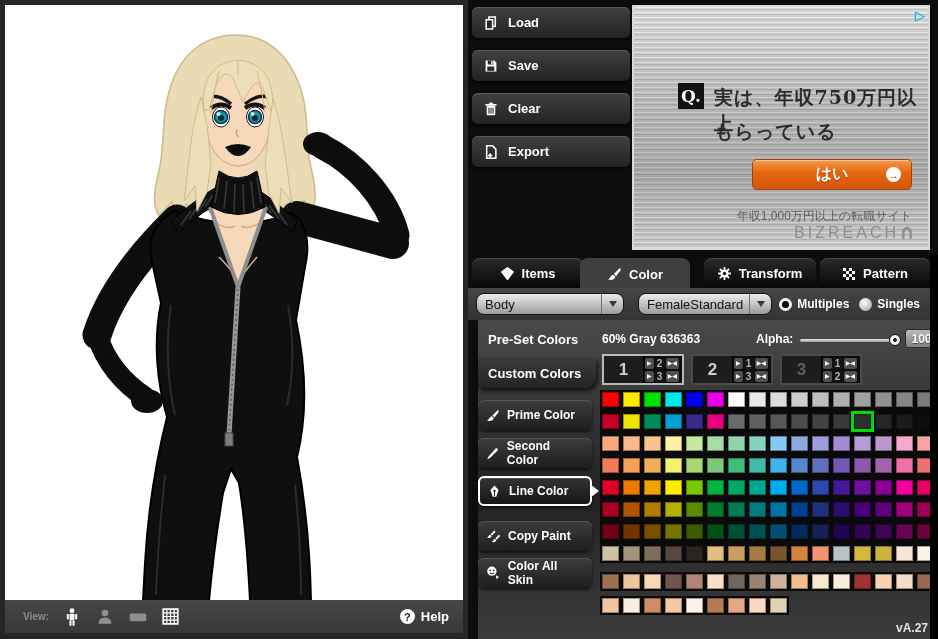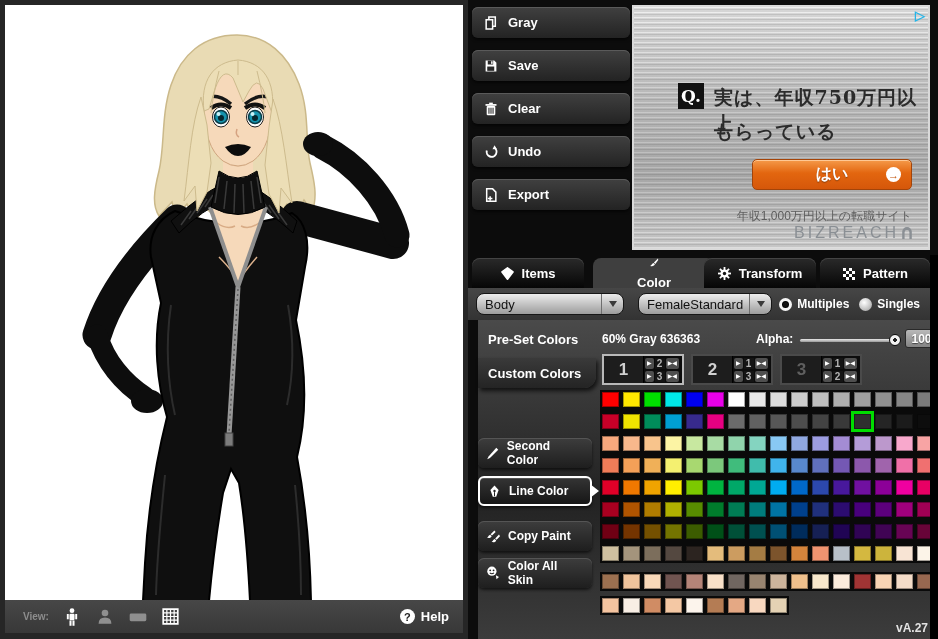--- a/index.html
+++ b/index.html
@@ -49,21 +49,21 @@
   #ad-footer { position:absolute; right:16px; top:201px; color:#5c5c5c; font-size:12px; }
   #ad-brand { position:absolute; right:16px; top:217px; color:#8a8f94; font-size:16px; letter-spacing:3px; display:flex; align-items:center; gap:3px; }
 
   
   .tab { position:absolute; top:258px; height:30px; border-radius:8px 8px 0 0; display:flex; align-items:center;
     justify-content:center; gap:8px; cursor:pointer; background:linear-gradient(180deg,#2a2a2a,#060606);
     box-shadow:inset 0 1px 0 #444; }
   .tab .lbl { color:#fff; font-weight:bold; font-size:13px; }
   .tab.active { background:#3f3f3f; box-shadow:none; height:32px; }
   #tab-items { left:4px; width:112px; }
-  #tab-color { left:125px; width:122px;flex-direction:column; }
+  #tab-color { left:112px; width:110px; }
   #tab-transform { left:236px; width:112px; }
   #tab-pattern { left:352px; width:110px; }
 
   
   #subbar { position:absolute; left:0; top:288px; width:462px; height:32px; background:linear-gradient(180deg,#464646,#333); }
   .dropdown { position:absolute; top:5px; height:22px; border:1px solid #161616; border-radius:8px;
     background:linear-gradient(180deg,#ececec,#9c9c9c); display:flex; align-items:center; cursor:pointer; }
   .dropdown .dd-text { flex:1; color:#111; font-size:13px; padding-left:8px; }
   .dropdown .dd-btn { width:22px; height:100%; border-left:1px solid #6e6e6e; display:flex; align-items:center; justify-content:center; }
   .dd-caret { width:0; height:0; border-left:4px solid transparent; border-right:4px solid transparent; border-top:6px solid #3a3a3a; }
@@ -263,46 +263,39 @@
 </div>
 
 <div id="right">
 
   <div id="actions">
     <div class="action-btn">
       <svg width="14" height="14" viewBox="0 0 13 13">
           <path d="M4.5 1h6v8.5h-6z" fill="none" stroke="#fff" stroke-width="1.4"></path>
           <path d="M2 3.5h6V12H2z" fill="#2a2a2a" stroke="#fff" stroke-width="1.4"></path>
         </svg>
-      <span class="lbl">Gray</span>
+      <span class="lbl">Load</span>
     </div>
     <div class="action-btn">
       <svg width="14" height="14" viewBox="0 0 13 13">
           <path d="M1.5 1.5h8l2 2v8h-10z" fill="#fff"></path>
           <rect x="3.5" y="1.5" width="5" height="3.6" fill="#2a2a2a"></rect>
           <rect x="6.6" y="2.1" width="1.4" height="2.4" fill="#fff"></rect>
           <rect x="3" y="7" width="6.5" height="4" fill="#2a2a2a"></rect>
         </svg>
       <span class="lbl">Save</span>
     </div>
     <div class="action-btn">
       <svg width="14" height="14" viewBox="0 0 13 13">
           <rect x="2.5" y="3.6" width="8" height="8.8" rx="1" fill="#fff"></rect>
           <rect x="1.4" y="1.9" width="10.2" height="1.6" fill="#fff"></rect>
           <rect x="4.8" y="0.6" width="3.4" height="1.5" fill="#fff"></rect>
           <path d="M4.6 5.4v5.4M6.5 5.4v5.4M8.4 5.4v5.4" stroke="#2a2a2a" stroke-width="1"></path>
         </svg>
       <span class="lbl">Clear</span>
-    </div>
-    <div class="action-btn">
-      <svg width="14" height="14" viewBox="0 0 13 13">
-          <path d="M9.5 2.5 A4.6 4.6 0 1 1 2.6 5.2" fill="none" stroke="#fff" stroke-width="1.8"></path>
-          <path d="M9.8 0.2 L11.8 3.6 L7.9 3.9 Z" fill="#fff"></path>
-        </svg>
-      <span class="lbl">Undo</span>
     </div>
     <div class="action-btn">
       <svg width="14" height="14" viewBox="0 0 13 13">
           <path d="M2.5 0.8h5.5l3 3v8.4h-8.5z" fill="none" stroke="#fff" stroke-width="1.4"></path>
           <path d="M3.6 9.7h4.2M5.7 7.6v4.2" stroke="#fff" stroke-width="1.4"></path>
         </svg>
       <span class="lbl">Export</span>
     </div>
   </div>
 
@@ -388,20 +381,27 @@
       </span>
     </div>
   </div>
 
   <div id="color-panel">
     <span id="preset-label">Pre-Set Colors</span>
     <div id="custom-tab">
       <span class="lbl">Custom Colors</span>
     </div>
 
+    <div class="tool" id="tool-0">
+      <svg width="13" height="13" viewBox="0 0 13 13">
+          <path d="M12.2 0.8 L6.4 6.6 L8.4 8.6 L12.6 3 Z" fill="#fff"></path>
+          <path d="M5.8 7.2 C3.4 7.6 3.8 10 1 11.4 C4.4 13 7.2 11 7.8 9.2 Z" fill="#fff"></path>
+        </svg>
+      <span class="lbl">Prime Color</span>
+    </div>
     <div class="tool" id="tool-1">
       <svg width="13" height="13" viewBox="0 0 13 13">
           <path d="M10.4 0.6 L12.4 2.6 L4 11 L1.2 12.4 L2.6 9.6 Z" fill="#fff"></path>
         </svg>
       <span class="lbl">Second Color</span>
     </div>
     <div class="tool active" id="tool-2">
       <svg width="13" height="13" viewBox="0 0 13 13">
           <path d="M6.5 0.5 L10.6 5 L8.2 11.8 L4.8 11.8 L2.4 5 Z" fill="#fff"></path>
           <circle cx="6.5" cy="6" r="1.2" fill="#222"></circle>

